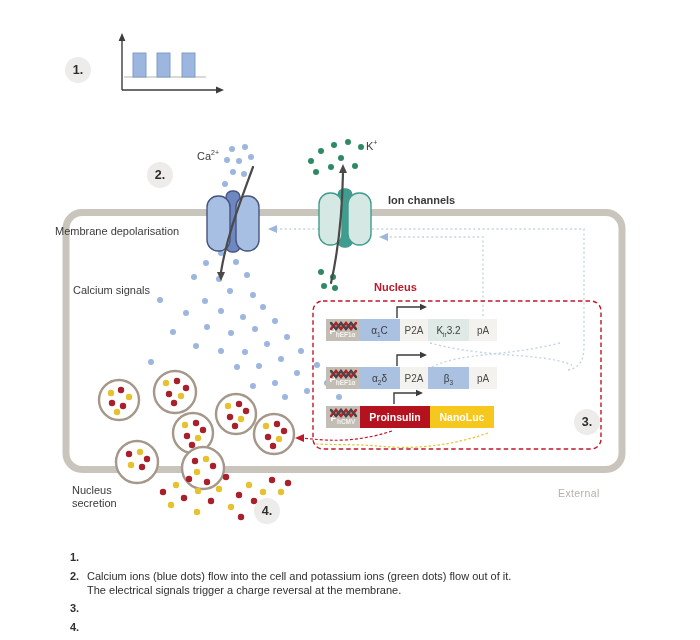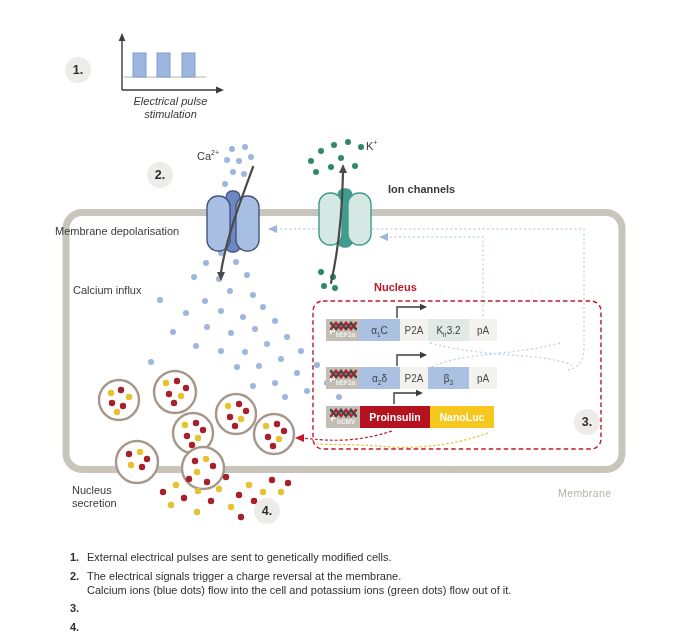--- a/index.html
+++ b/index.html
@@ -268,39 +268,35 @@
     <path d="M 394,404 L 394,393 L 418,393" class="parrow"></path>
     <polygon points="423,393 416,389.8 416,396.2" class="parrowhead"></polygon>
   </g>
 </svg>
 
 <div class="step" style="left:65px;top:57px;">1.</div>
 <div class="step" style="left:147px;top:162px;">2.</div>
 <div class="step" style="left:574px;top:409px;">3.</div>
 <div class="step" style="left:254px;top:498px;">4.</div>
 
-<div class="lbl italic center" style="left:113px;top:95px;width:115px;">
-  <div>Electrical pulse</div>
-  <div>stimulation</div>
-</div>
 <div class="lbl" style="left:197px;top:149px;">
   <span>Ca</span><sup>2+</sup>
 </div>
 <div class="lbl" style="left:366px;top:139px;">
   <span>K</span><sup>+</sup>
 </div>
-<div class="lbl b" style="left:388px;top:183px;">Ion channels</div>
+<div class="lbl b" style="left:388px;top:194px;">Ion channels</div>
 <div class="lbl" style="left:55px;top:225px;">Membrane depolarisation</div>
-<div class="lbl" style="left:73px;top:284px;">Calcium influx</div>
+<div class="lbl" style="left:73px;top:284px;">Calcium signals</div>
 <div class="lbl b red" style="left:374px;top:281px;">Nucleus</div>
 <div class="lbl" style="left:72px;top:484px;">
   <div>Nucleus</div>
   <div>secretion</div>
 </div>
-<div class="lbl gray" style="left:558px;top:487px;font-size:10.5px;">Membrane</div>
+<div class="lbl gray" style="left:558px;top:487px;font-size:10.5px;">External</div>
 
 <div class="crow" style="left:326px;top:319px;">
   <svg class="dna" width="30" height="14" viewBox="0 0 30 14">
     <path class="dnar" d="M2,10 L7,4 L12,10 L17,4 L22,10 L27,4"></path>
     <path class="dnad" d="M2,4 L7,10 L12,4 L17,10 L22,4 L27,10"></path>
   </svg>
   <div class="box promoter" style="width:33px;">
     <span>P</span>
         <span class="sb">hEF1α</span>
   </div>
@@ -362,27 +358,26 @@
   <div class="box nanoluc" style="width:64px;">NanoLuc</div>
   <svg class="dna" width="30" height="14" viewBox="0 0 30 14">
     <path class="dnar" d="M2,10 L7,4 L12,10 L17,4 L22,10 L27,4"></path>
     <path class="dnad" d="M2,4 L7,10 L12,4 L17,10 L22,4 L27,10"></path>
   </svg>
 </div>
 
 <div class="legend">
   <div class="li">
     <span class="num">1.</span>
-    <span>External electrical pulses are sent to genetically modified cells.</span>
   </div>
   <div class="li">
     <span class="num">2.</span>
     <span>
+      <div>Calcium ions (blue dots) flow into the cell and potassium ions (green dots) flow out of it.</div>
       <div>The electrical signals trigger a charge reversal at the membrane.</div>
-      <div>Calcium ions (blue dots) flow into the cell and potassium ions (green dots) flow out of it.</div>
     </span>
   </div>
   <div class="li">
     <span class="num">3.</span>
   </div>
   <div class="li">
     <span class="num">4.</span>
   </div>
 </div>
 

